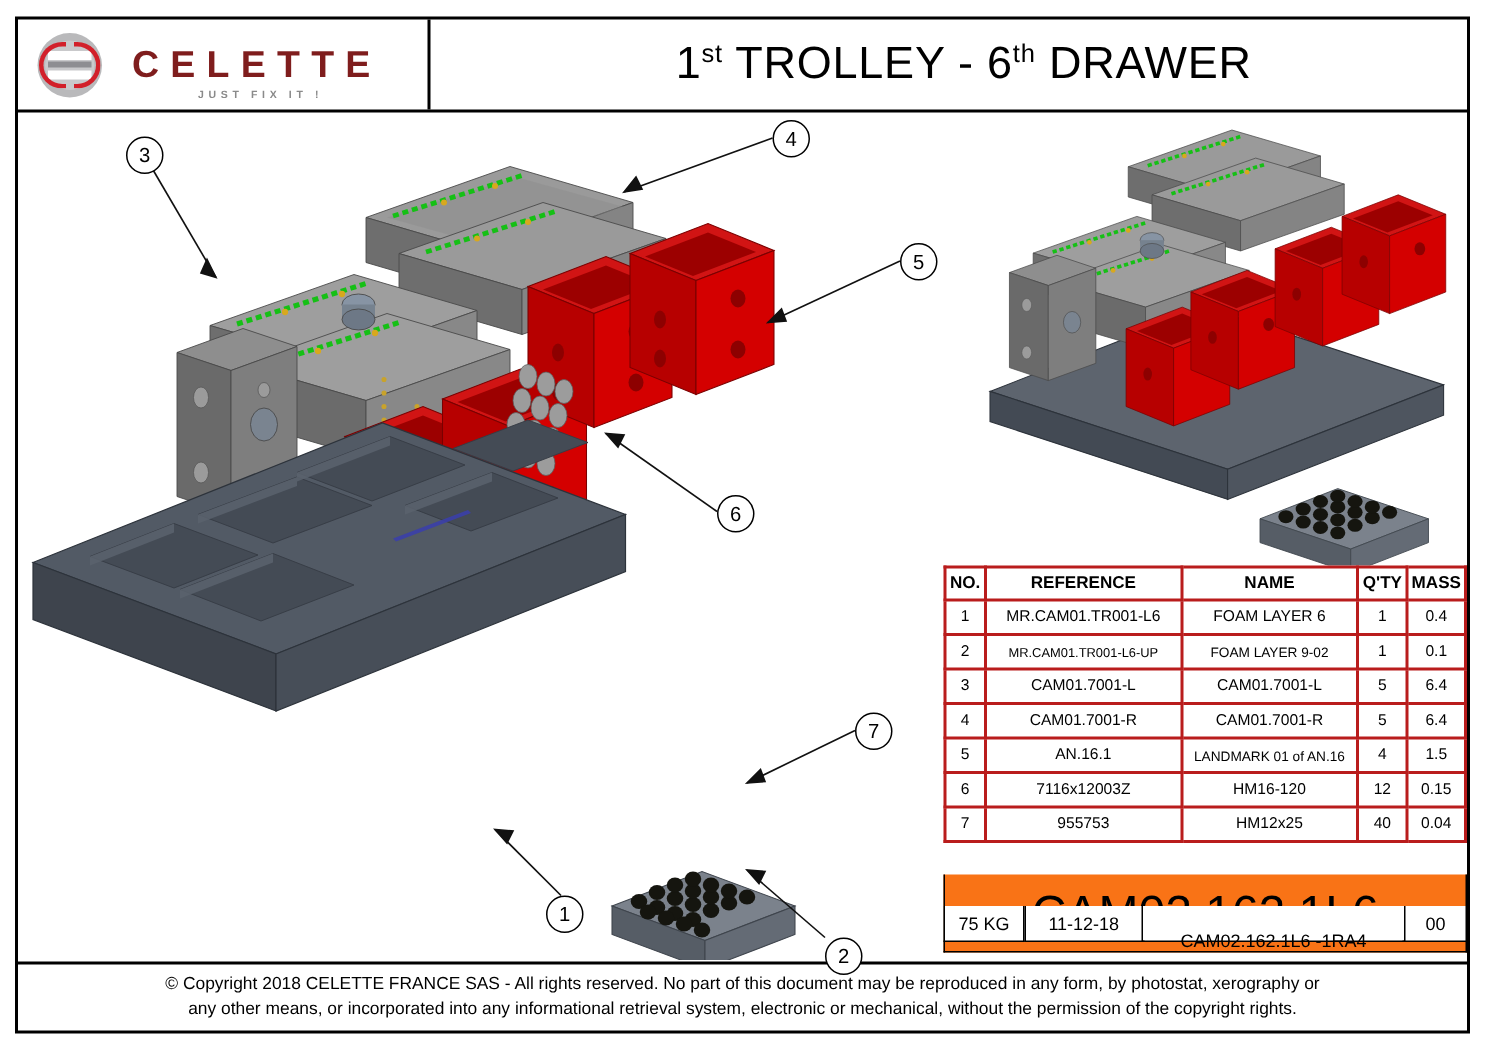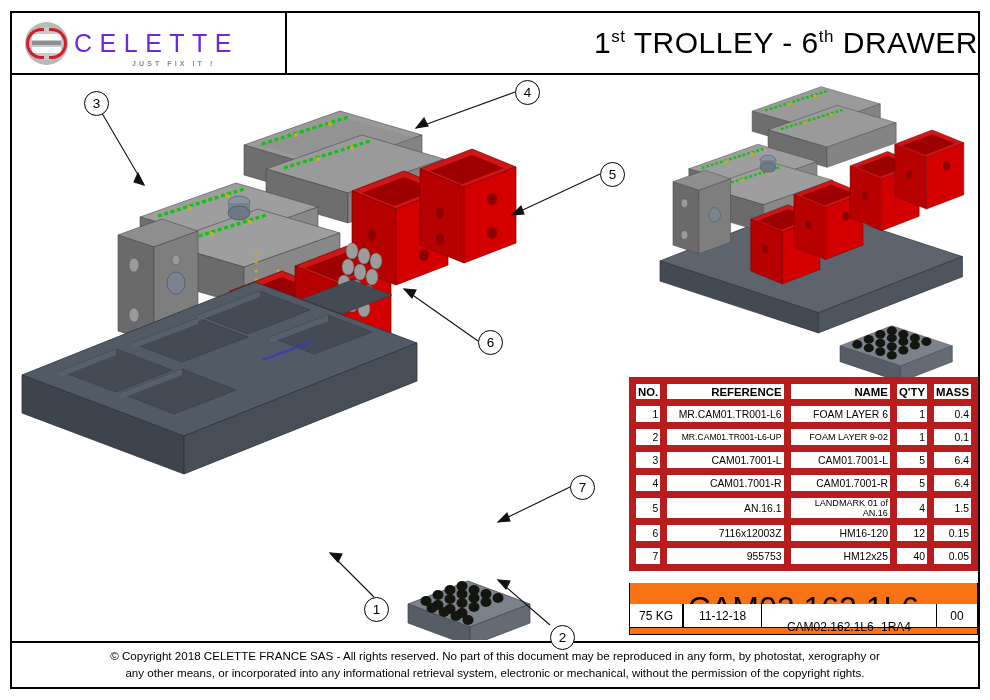--- a/index.html
+++ b/index.html
@@ -24,42 +24,42 @@
   .logo-mark .redarcL{position:absolute;left:1px;top:6px;width:18px;height:31px;
         border:3px solid #d2202a;border-right:none;
         border-radius:16px 0 0 16px;box-sizing:border-box;}
   .logo-mark .redarcR{position:absolute;right:1px;top:6px;width:18px;height:31px;
         border:3px solid #d2202a;border-left:none;
         border-radius:0 16px 16px 0;box-sizing:border-box;}
   .logo-mark .bar{position:absolute;left:7px;width:29px;height:6px;background:#fff;}
   .logo-mark .bar.b1{top:12px;}
   .logo-mark .bar.b2{top:25px;}
   .logo-mark .mid{position:absolute;left:7px;top:19.5px;width:29px;height:4px;background:#8e8e92;}
-  .wordmark{margin-left:6px;font-size:25px;font-weight:normal;color:#6d28d9;
+  .wordmark{margin-left:20px;font-size:25px;font-weight:bold;color:#7f1d1d;
             letter-spacing:7.5px;line-height:1;}
   .tagline{position:absolute;left:120px;bottom:6px;font-size:7px;color:#8a8a8a;
            letter-spacing:3.1px;font-weight:bold;}
-  .title-cell{flex:1;display:flex;align-items:center;justify-content:flex-end;margin-left:20px;}
+  .title-cell{flex:1;display:flex;align-items:center;justify-content:center;margin-left:20px;}
   .dwg-title{font-size:30px;letter-spacing:.5px;white-space:nowrap;}
   .dwg-title sup{font-size:17px;vertical-align:super;}
 
   
   .body-area{position:absolute;left:12px;top:75px;width:966px;height:565px;}
 
   
   .footer{position:absolute;left:12px;top:641px;width:966px;height:46px;
           border-top:2px solid #000;box-sizing:border-box;
           display:flex;flex-direction:column;align-items:center;justify-content:center;
           font-size:11.6px;line-height:1.45;text-align:center;}
   .footer div{white-space:nowrap;}
 
   
   .parts{position:absolute;left:617px;top:302px;width:349px;
          border-collapse:collapse;font-size:10.4px;background:#fff;}
-  .parts td,.parts th{border:7px solid #b91c1c;text-align:right;height:23px;
+  .parts td,.parts th{border:2px solid #b91c1c;text-align:center;height:23px;
         padding:0 2px;box-sizing:border-box;font-weight:normal;}
   .parts thead th{font-weight:bold;font-size:11.4px;height:22px;}
   .c-no{width:27px;}
   .c-ref{width:133px;margin-top:12px;}
   .c-name{width:121px;}
   .c-qty{width:33px;}
   .c-mass{width:35px;}
   .parts td.small{font-size:8.6px;}
   .parts td.small2{font-size:9.1px;}
 
@@ -525,21 +525,21 @@
           <td>7116x12003Z</td>
           <td>HM16-120</td>
           <td>12</td>
           <td>0.15</td>
         </tr>
         <tr>
           <td>7</td>
           <td>955753</td>
           <td>HM12x25</td>
           <td>40</td>
-          <td>0.05</td>
+          <td>0.04</td>
         </tr>
       </tbody>
     </table>
 
     <div class="bigcode">CAM02.162.1L6</div>
     <div class="tblock">
       <div class="tb-kg">75 KG</div>
       <div class="tb-date">11-12-18</div>
       <div class="tb-code">CAM02.162.1L6 -1RA4</div>
       <div class="tb-rev">00</div>

